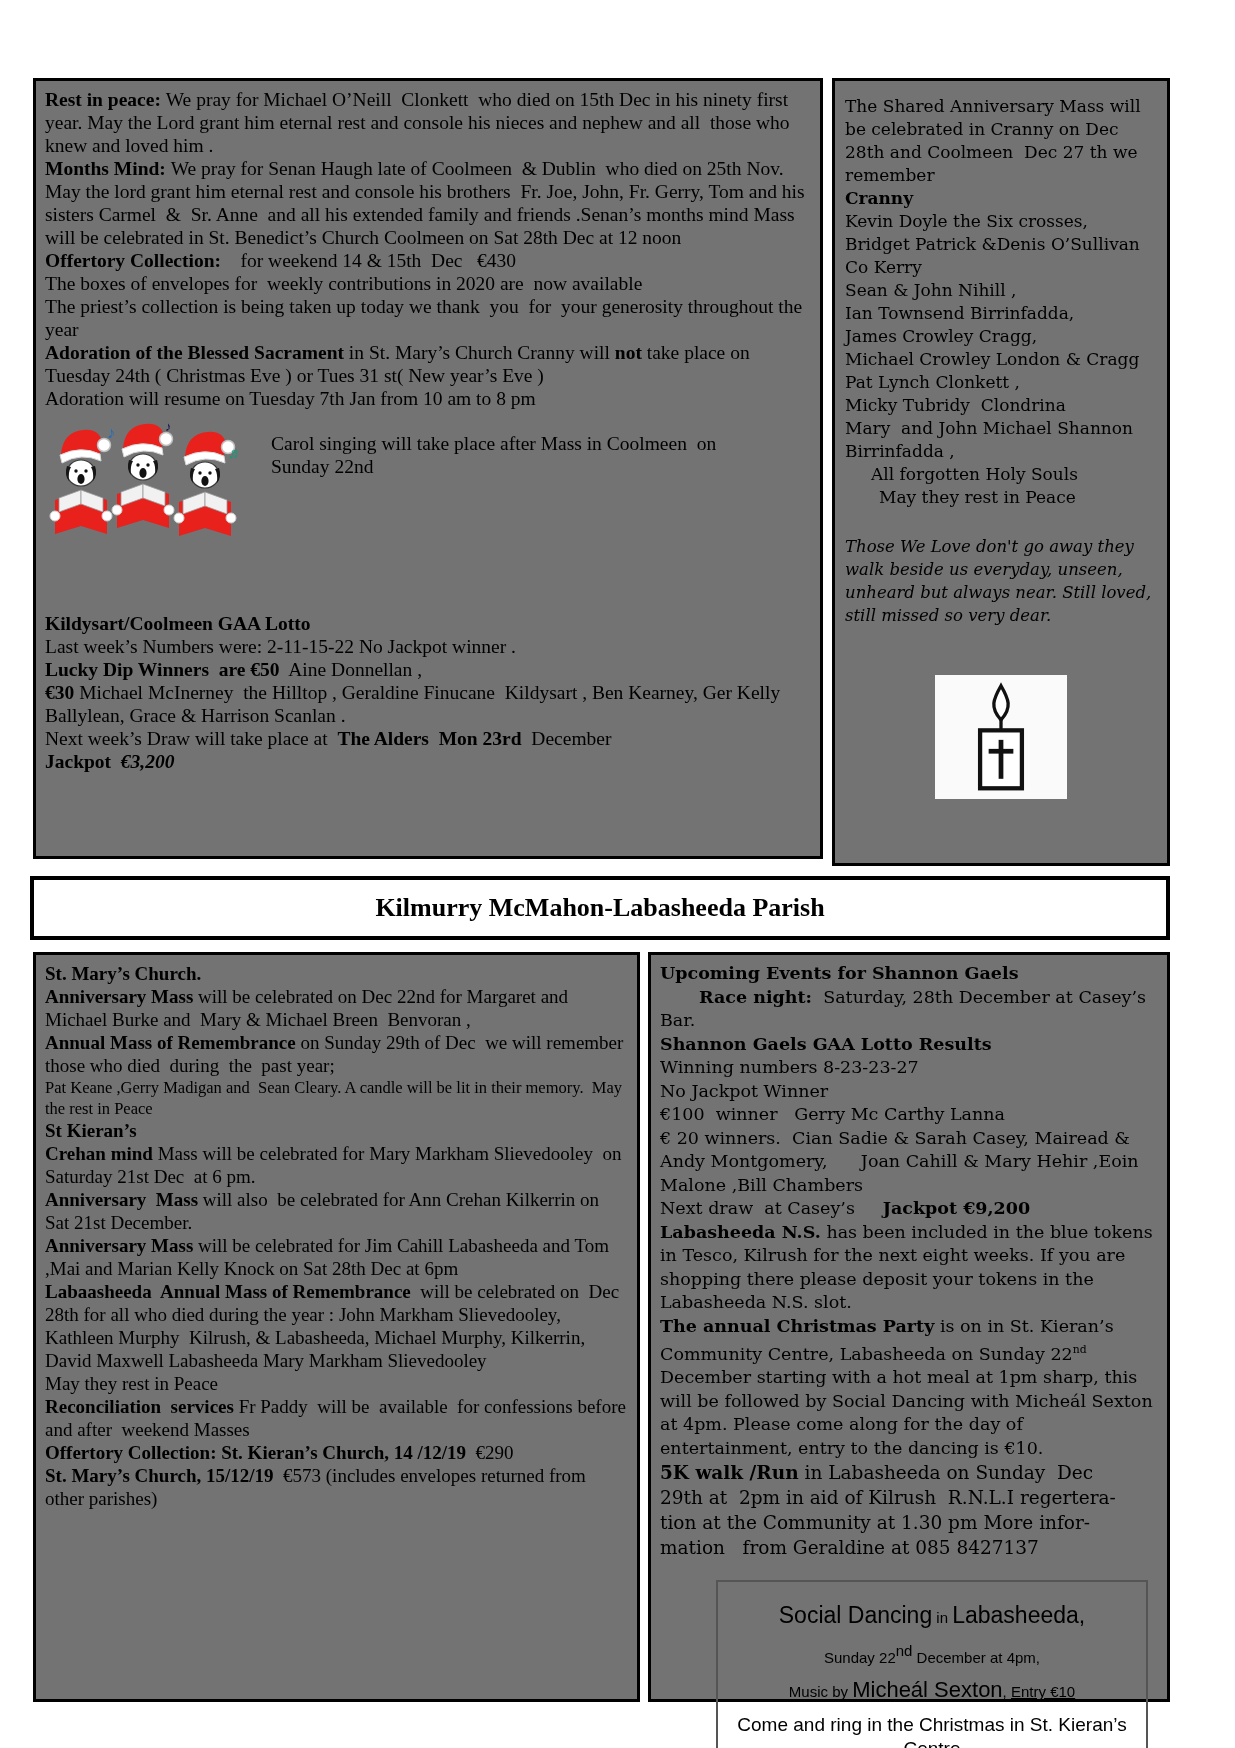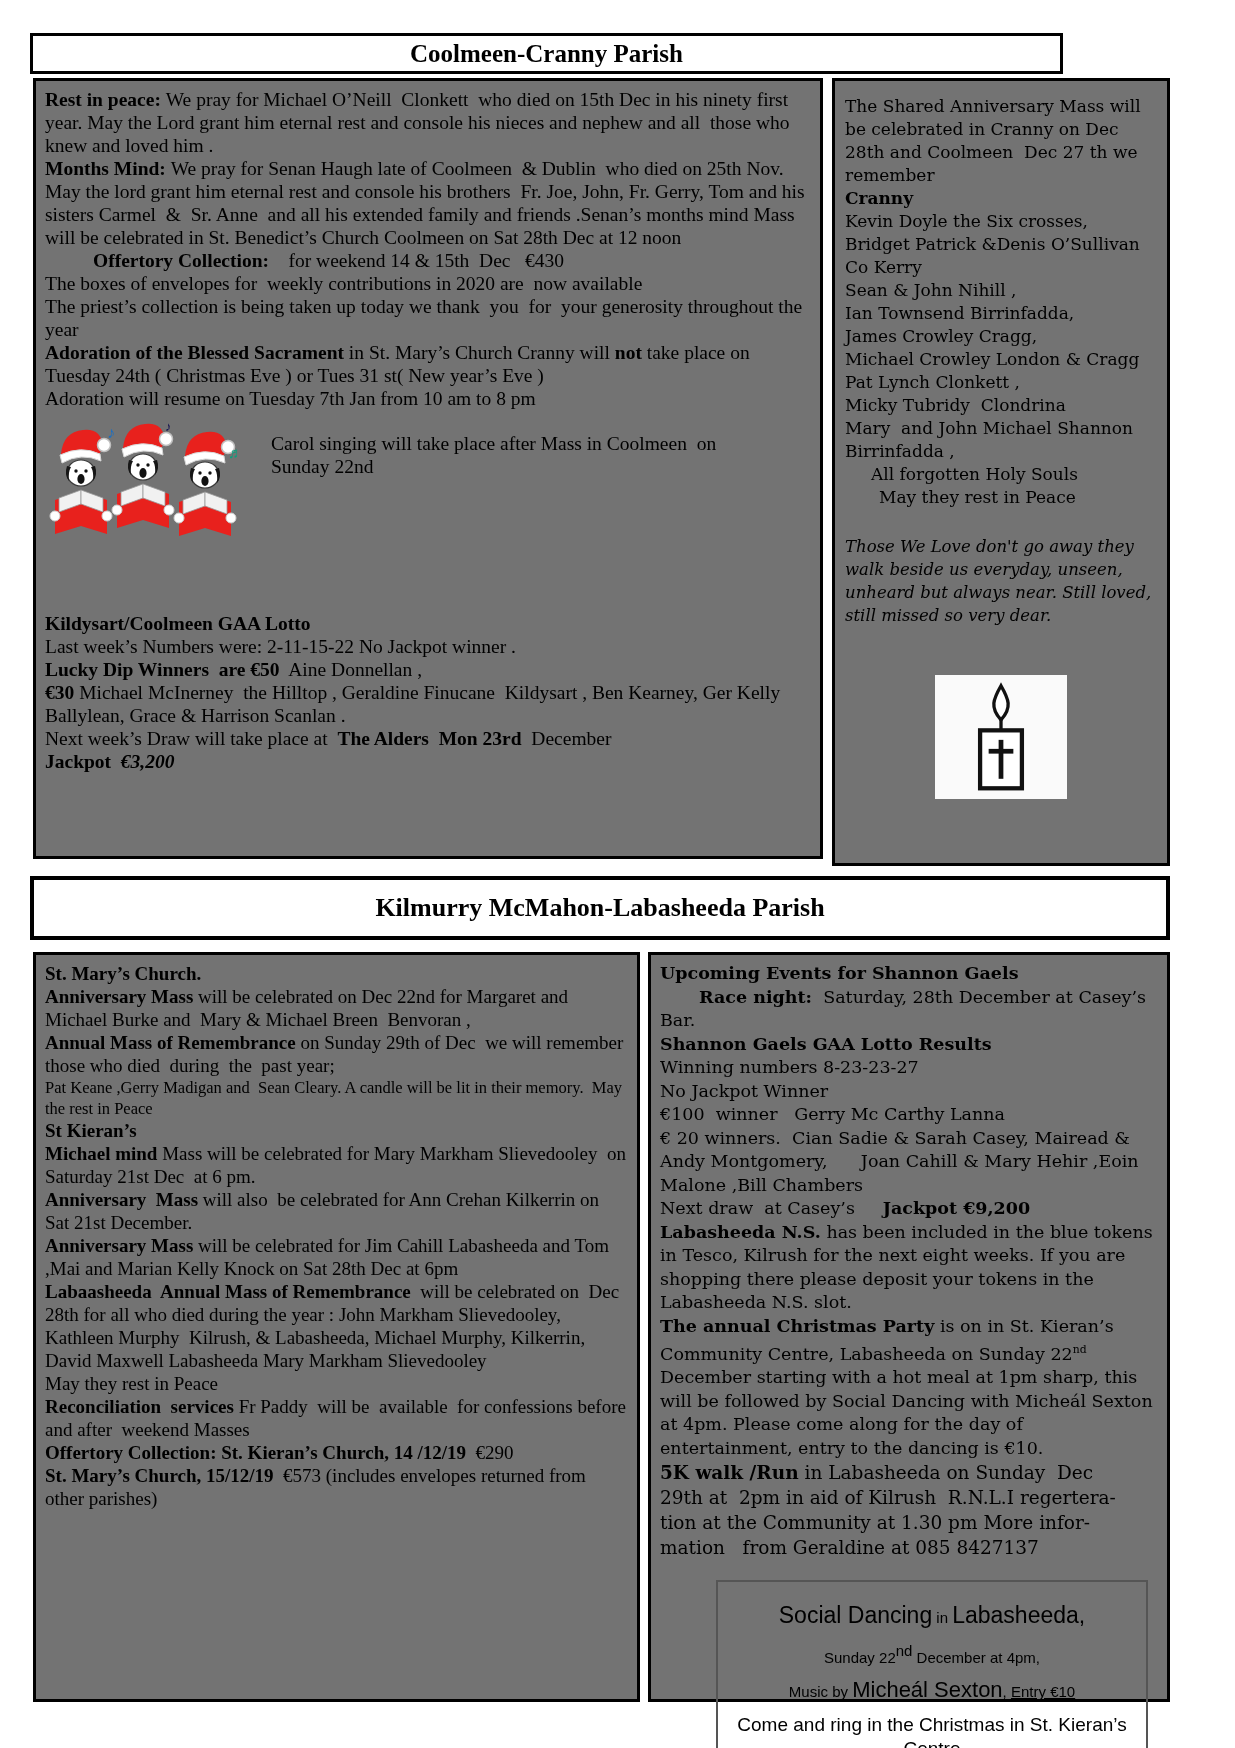--- a/index.html
+++ b/index.html
@@ -36,28 +36,25 @@
   .sd-sm{font-size:15px;}
   .sd-xs{font-size:19px;}
   sup{font-size:0.62em;}
   svg{display:block;}
 </style>
 </head>
 <body>
 
 <div class="page">
 
-  <div class="titlebox" id="t1">
-    <span>Coolmeen-Cranny Parish</span>
-  </div>
 
   <div class="box" id="box-tl">
     <p class="para"><span style="font-weight: bold;">Rest in peace: </span><span>We pray for Michael O’Neill  Clonkett  who died on 15th Dec in his ninety first year. May the Lord grant him eternal rest and console his nieces and nephew and all  those who knew and loved him .</span></p>
     <p class="para"><span style="font-weight: bold;">Months Mind: </span><span>We pray for Senan Haugh late of Coolmeen  &amp; Dublin  who died on 25th Nov. May the lord grant him eternal rest and console his brothers  Fr. Joe, John, Fr. Gerry, Tom and his sisters Carmel  &amp;  Sr. Anne  and all his extended family and friends .Senan’s months mind Mass will be celebrated in St. Benedict’s Church Coolmeen on Sat 28th Dec at 12 noon</span></p>
-    <p class="para"><span style="font-weight: bold; margin-left: 48px;">Offertory Collection:</span><span>    for weekend 14 &amp; 15th  Dec   €430</span></p>
+    <p class="para"><span style="font-weight: bold;">Offertory Collection:</span><span>    for weekend 14 &amp; 15th  Dec   €430</span></p>
     <p class="para"><span>The boxes of envelopes for  weekly contributions in 2020 are  now available</span></p>
     <p class="para"><span>The priest’s collection is being taken up today we thank  you  for  your generosity throughout the year</span></p>
     <p class="para"><span style="font-weight: bold;">Adoration of the Blessed Sacrament</span><span> in St. Mary’s Church Cranny will </span><span style="font-weight: bold;">not</span><span> take place on Tuesday 24th ( Christmas Eve ) or Tues 31 st( New year’s Eve )</span></p>
     <p class="para"><span>Adoration will resume on Tuesday 7th Jan from 10 am to 8 pm</span></p>
 
     <div class="carol-row">
       <svg width="200" height="140" viewBox="0 0 200 140" aria-hidden="true">
         <defs>
           <g id="caroler">
             <path d="M-20,26 Q-18,4 2,2 Q20,0 22,18 L18,27 Q0,18 -14,30 Z" fill="#e8211d"></path>
@@ -125,21 +122,21 @@
   <div class="titlebox" id="t2">
     <span>Kilmurry McMahon-Labasheeda Parish</span>
   </div>
 
   <div class="box" id="box-bl">
     <p class="para"><span style="font-weight: bold;">St. Mary’s Church.</span></p>
     <p class="para"><span style="font-weight: bold;">Anniversary Mass</span><span> will be celebrated on Dec 22nd for Margaret and Michael Burke and  Mary &amp; Michael Breen  Benvoran ,</span></p>
     <p class="para"><span style="font-weight: bold;">Annual Mass of Remembrance</span><span> on Sunday 29th of Dec  we will remember those who died  during  the  past year;</span></p>
     <p class="para small"><span>Pat Keane ,Gerry Madigan and  Sean Cleary. A candle will be lit in their memory.  May the rest in Peace</span></p>
     <p class="para"><span style="font-weight: bold;">St Kieran’s</span></p>
-    <p class="para"><span style="font-weight: bold;">Michael mind</span><span> Mass will be celebrated for Mary Markham Slievedooley  on Saturday 21st Dec  at 6 pm.</span></p>
+    <p class="para"><span style="font-weight: bold;">Crehan mind</span><span> Mass will be celebrated for Mary Markham Slievedooley  on Saturday 21st Dec  at 6 pm.</span></p>
     <p class="para"><span style="font-weight: bold;">Anniversary  Mass</span><span> will also  be celebrated for Ann Crehan Kilkerrin on Sat 21st December.</span></p>
     <p class="para"><span style="font-weight: bold;">Anniversary Mass</span><span> will be celebrated for Jim Cahill Labasheeda and Tom ,Mai and Marian Kelly Knock on Sat 28th Dec at 6pm</span></p>
     <p class="para"><span style="font-weight: bold;">Labaasheeda  Annual Mass of Remembrance</span><span>  will be celebrated on  Dec 28th for all who died during the year : John Markham Slievedooley, Kathleen Murphy  Kilrush, &amp; Labasheeda, Michael Murphy, Kilkerrin, David Maxwell Labasheeda Mary Markham Slievedooley</span></p>
     <p class="para"><span>May they rest in Peace</span></p>
     <p class="para"><span style="font-weight: bold;">Reconciliation  services</span><span> Fr Paddy  will be  available  for confessions before  and after  weekend Masses</span></p>
     <p class="para"><span style="font-weight: bold;">Offertory Collection: St. Kieran’s Church, 14 /12/19</span><span>  €290</span></p>
     <p class="para"><span style="font-weight: bold;">St. Mary’s Church, 15/12/19</span><span>  €573 (includes envelopes returned from other parishes)</span></p>
   </div>
 
   <div class="box" id="box-br">

